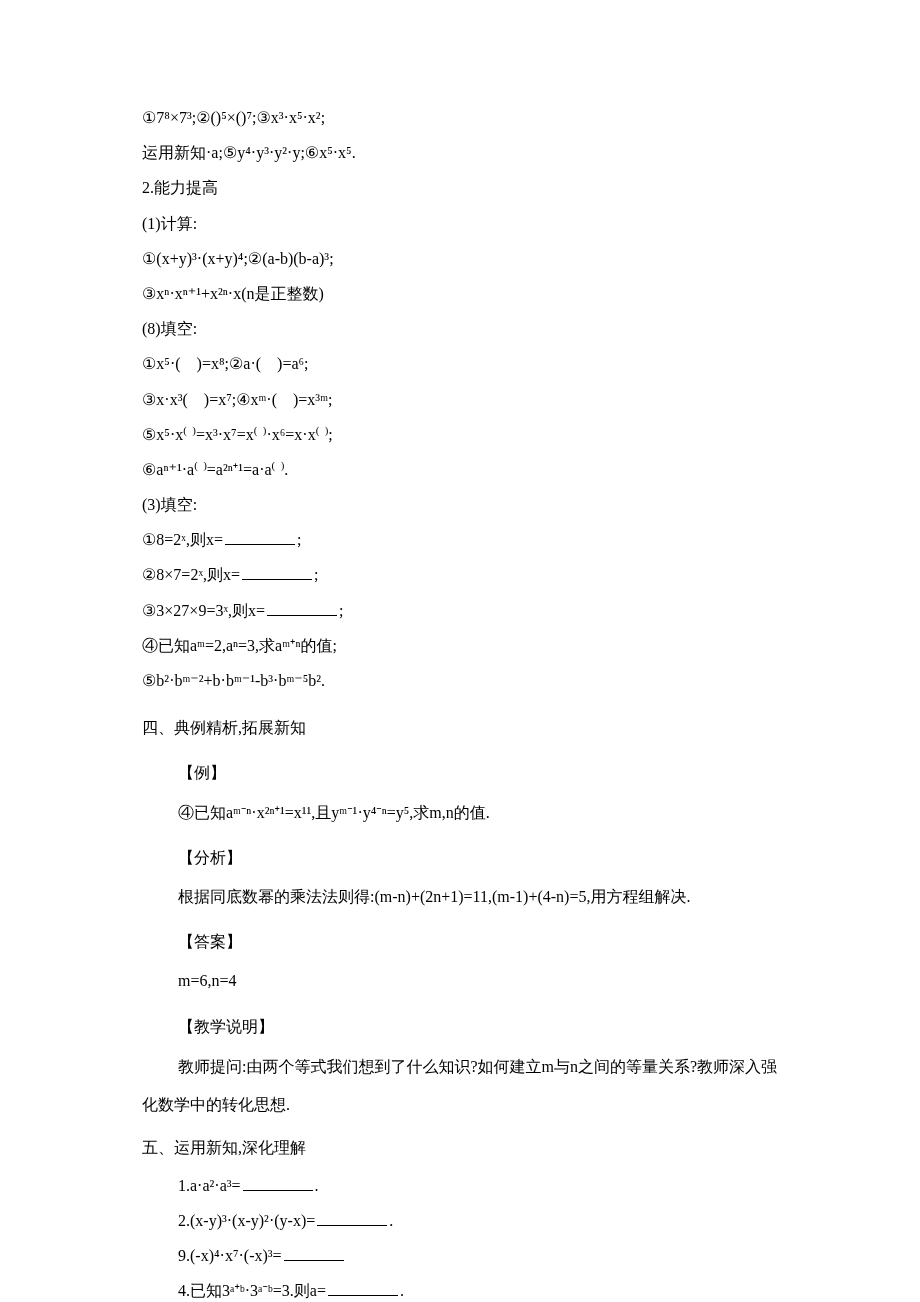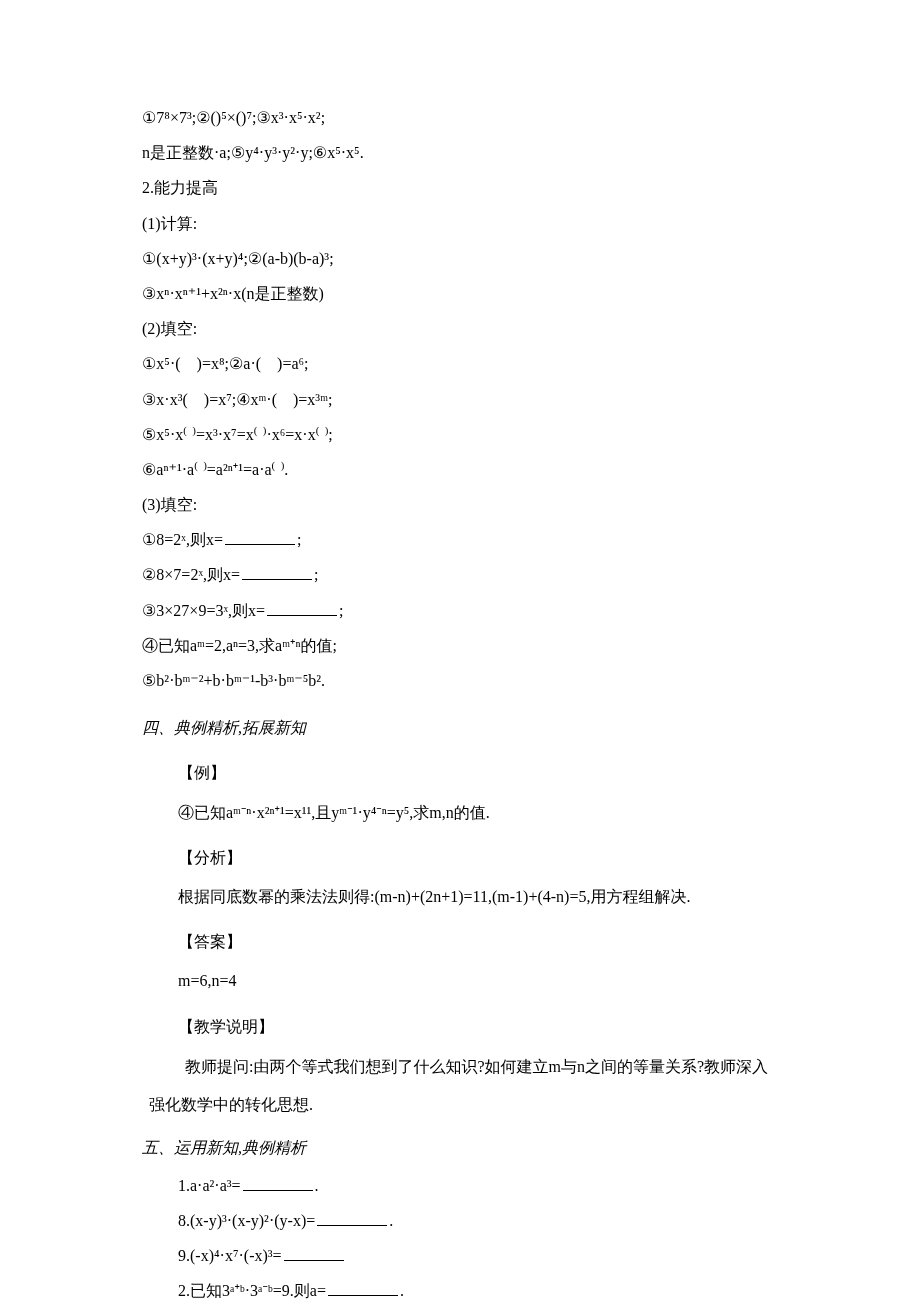--- a/index.html
+++ b/index.html
@@ -8,50 +8,50 @@
     line-height: 2.2;
     color: #000;
     background: #fff;
     width: 920px;
     margin: 0;
     padding: 100px 142px 60px 142px;
     box-sizing: border-box;
   }
   .line { white-space: normal; }
   .sup { vertical-align: super; font-size: 0.68em; line-height: 0; }
-  .h { font-size: 16px; margin-top: 6px; margin-bottom: 2px; font-style: italic; }
+  .h { font-size: 16px; margin-top: 6px; margin-bottom: 2px; }
   .box-h {
     font-weight: normal;
     margin-top: 10px;
     margin-bottom: 4px;
   }
   .ind1 { padding-left: 36px; }
   .ind2 { padding-left: 36px; }
   .blank {
     display: inline-block;
     border-bottom: 1px solid #000;
     min-width: 70px;
     height: 1em;
     vertical-align: baseline;
     margin: 0 2px;
   }
   .blank-short { min-width: 60px; }
-  .para { text-indent: 36px; margin-left: 7px; }
+  .para { text-indent: 36px; }
   .ans { text-indent: 36px; margin-top: 4px; }
 </style>
 </head>
 <body>
 
 <div class="line">①7⁸×7³;②()⁵×()⁷;③x³·x⁵·x²;</div>
-<div class="line">n是正整数·a;⑤y⁴·y³·y²·y;⑥x⁵·x⁵.</div>
+<div class="line">运用新知·a;⑤y⁴·y³·y²·y;⑥x⁵·x⁵.</div>
 <div class="line">2.能力提高</div>
 <div class="line">(1)计算:</div>
 <div class="line">①(x+y)³·(x+y)⁴;②(a-b)(b-a)³;</div>
 <div class="line">③xⁿ·xⁿ⁺¹+x²ⁿ·x(n是正整数)</div>
-<div class="line">(2)填空:</div>
+<div class="line">(8)填空:</div>
 <div class="line">①x⁵·( )=x⁸;②a·( )=a⁶;</div>
 <div class="line">③x·x³( )=x⁷;④xᵐ·( )=x³ᵐ;</div>
 <div class="line">
   <span>⑤x⁵·x</span><span class="sup">(&nbsp;&nbsp;)</span><span>=x³·x⁷=x</span><span class="sup">(&nbsp;&nbsp;)</span><span>·x⁶=x·x</span><span class="sup">(&nbsp;&nbsp;)</span><span>;</span>
 </div>
 <div class="line">
   <span>⑥aⁿ⁺¹·a</span><span class="sup">(&nbsp;&nbsp;)</span><span>=a²ⁿ⁺¹=a·a</span><span class="sup">(&nbsp;&nbsp;)</span><span>.</span>
 </div>
 <div class="line">(3)填空:</div>
 <div class="line">
@@ -73,26 +73,26 @@
 
 <div class="box-h ind1">【分析】</div>
 <div class="line ind1">根据同底数幂的乘法法则得:(m-n)+(2n+1)=11,(m-1)+(4-n)=5,用方程组解决.</div>
 
 <div class="box-h ind1">【答案】</div>
 <div class="ans">m=6,n=4</div>
 
 <div class="box-h ind1">【教学说明】</div>
 <div class="line para" style="line-height:2.4;">教师提问:由两个等式我们想到了什么知识?如何建立m与n之间的等量关系?教师深入强化数学中的转化思想.</div>
 
-<div class="h">五、运用新知,典例精析</div>
+<div class="h">五、运用新知,深化理解</div>
 
 <div class="line ind2">
   <span>1.a·a²·a³=</span><span class="blank"></span><span>.</span>
 </div>
 <div class="line ind2">
-  <span>8.(x-y)³·(x-y)²·(y-x)=</span><span class="blank"></span><span>.</span>
+  <span>2.(x-y)³·(x-y)²·(y-x)=</span><span class="blank"></span><span>.</span>
 </div>
 <div class="line ind2">
   <span>9.(-x)⁴·x⁷·(-x)³=</span><span class="blank blank-short"></span>
 </div>
 <div class="line ind2">
-  <span>2.已知3ᵃ⁺ᵇ·3ᵃ⁻ᵇ=9.则a=</span><span class="blank"></span><span>.</span>
+  <span>4.已知3ᵃ⁺ᵇ·3ᵃ⁻ᵇ=3.则a=</span><span class="blank"></span><span>.</span>
 </div>
 
 </body></html>

